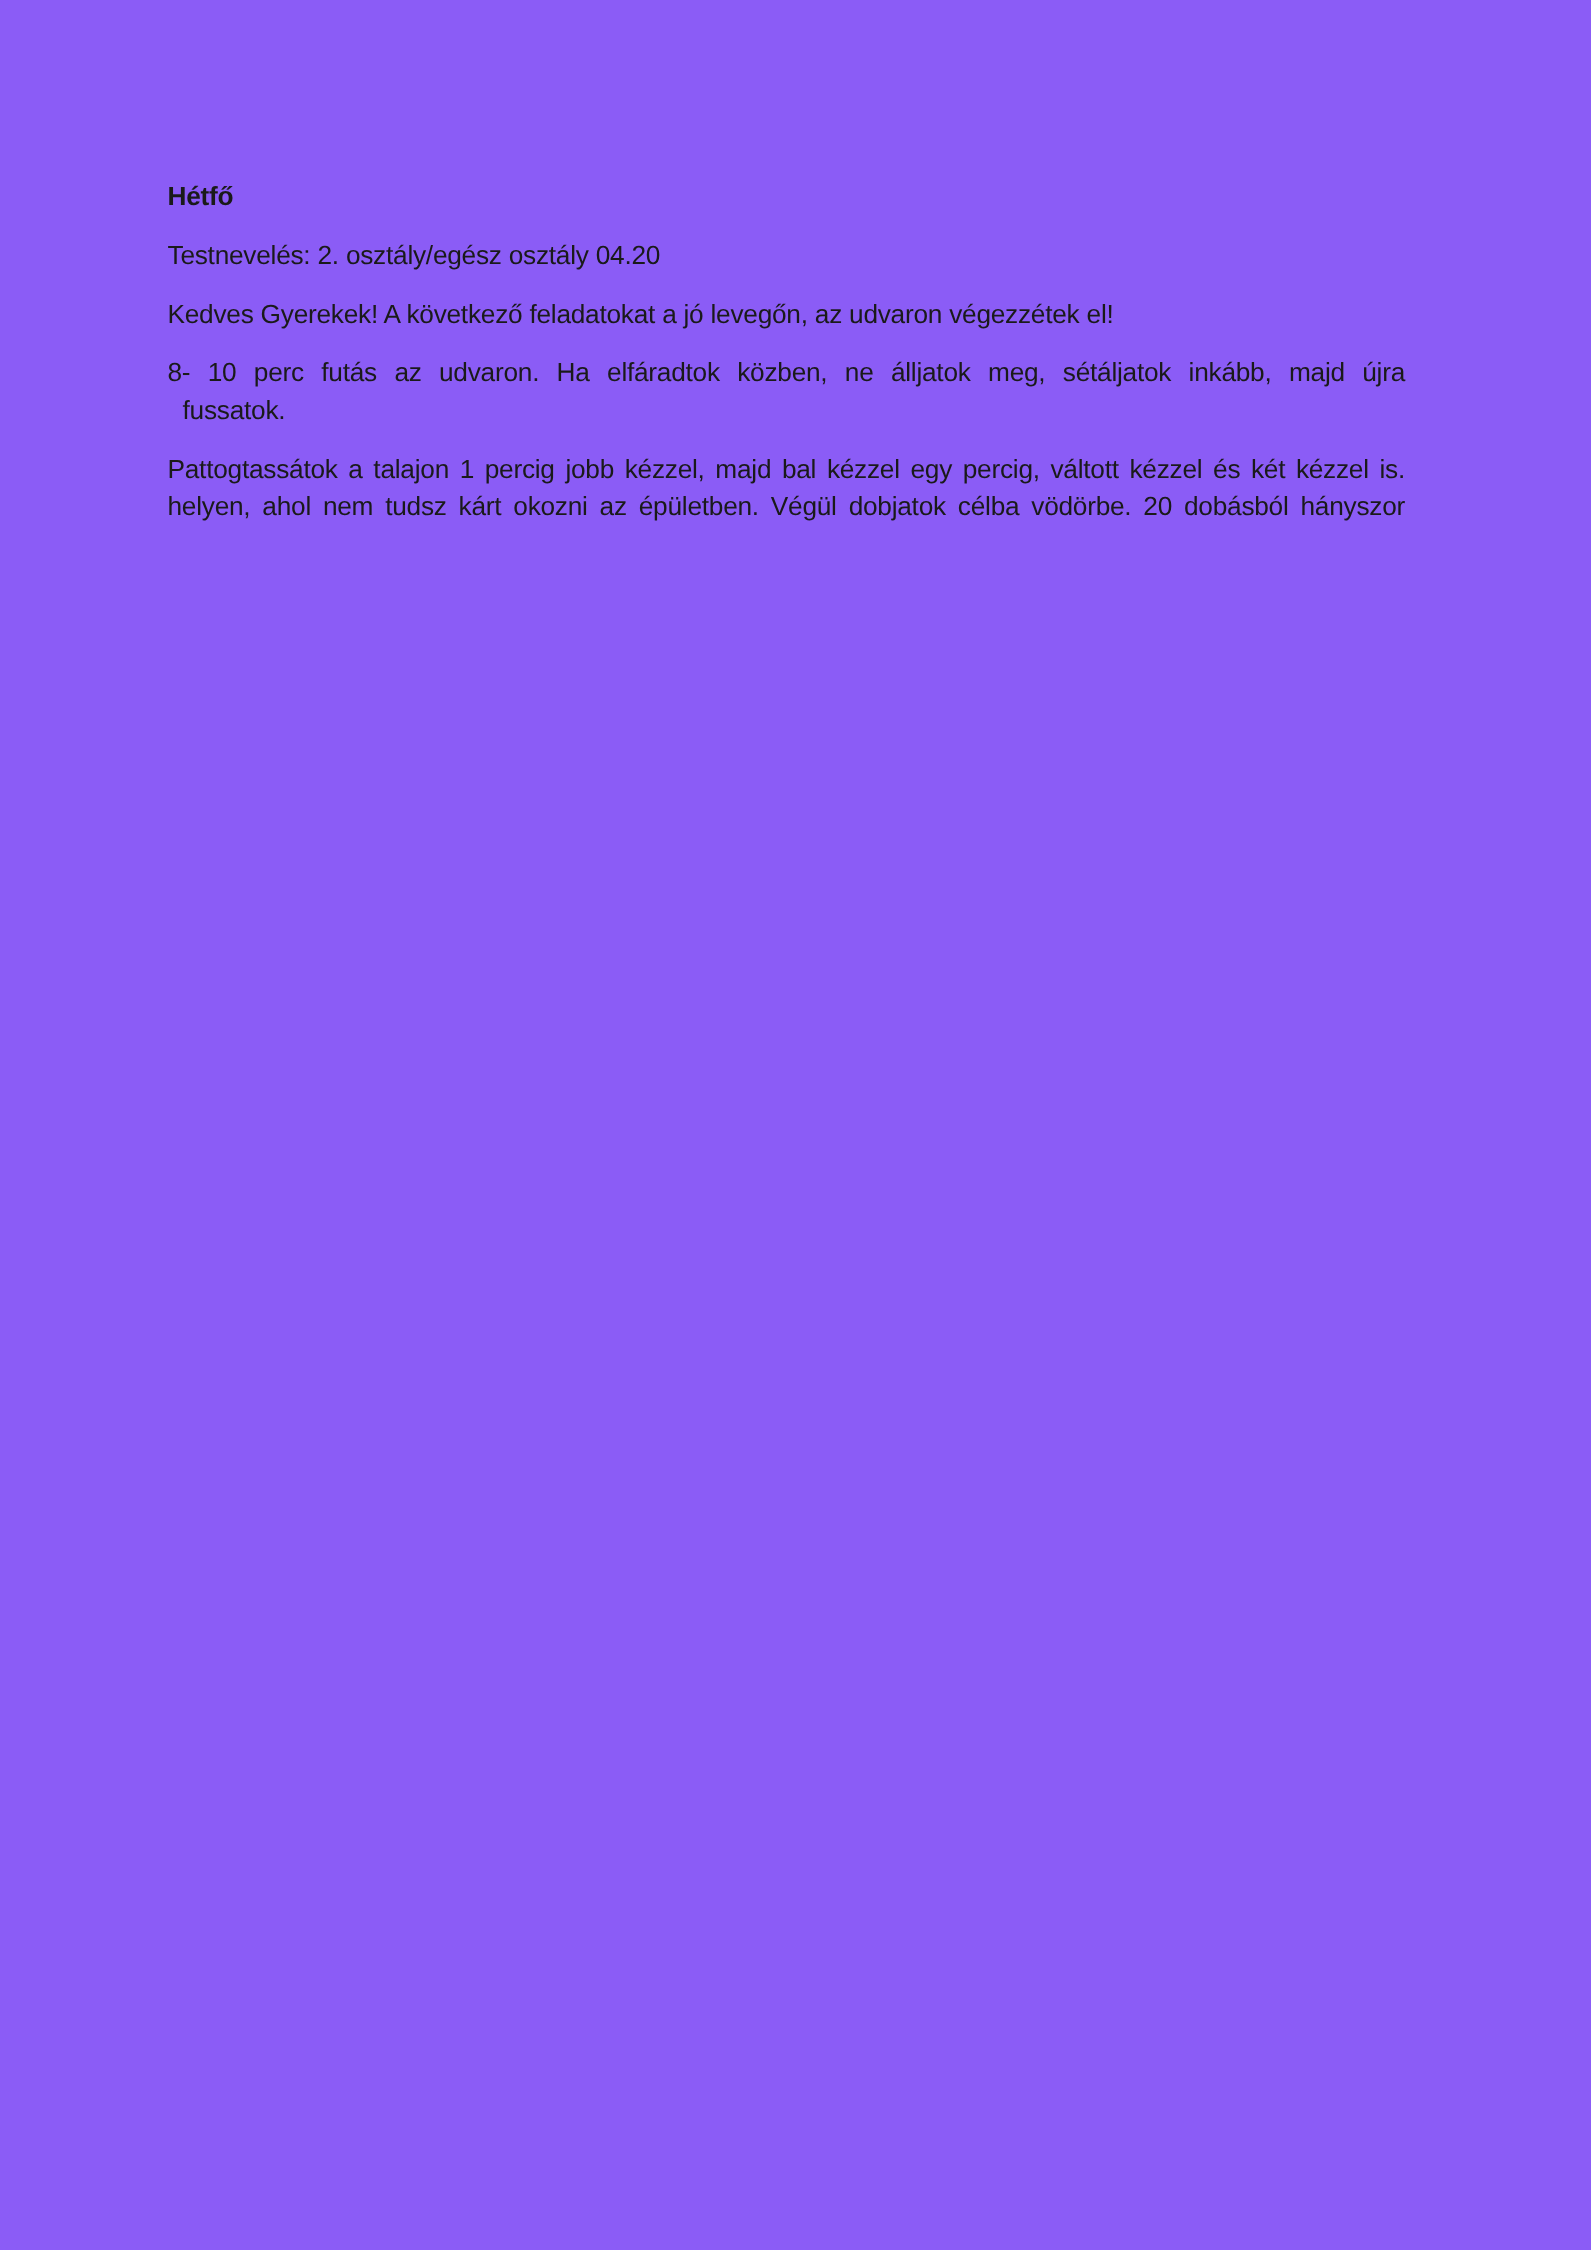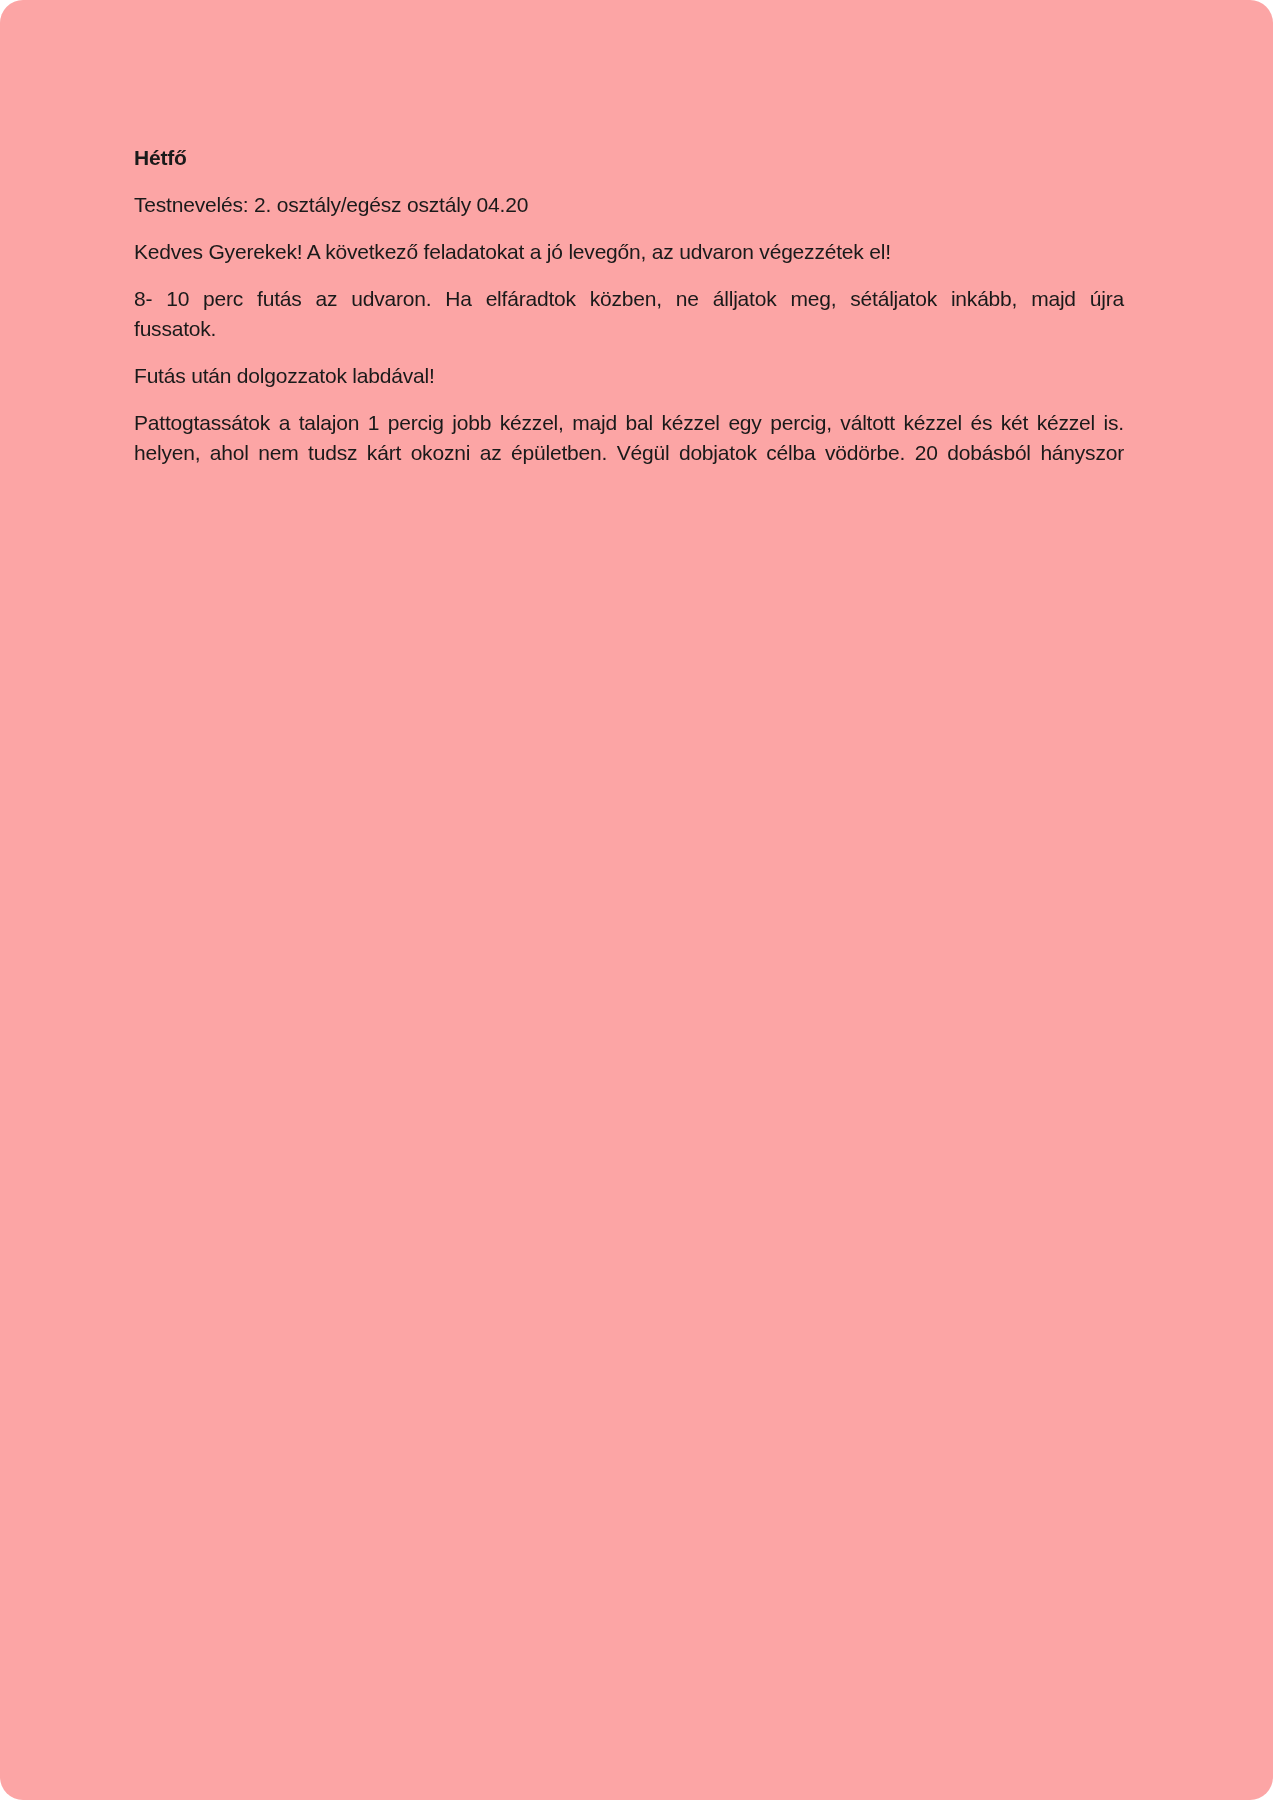--- a/index.html
+++ b/index.html
@@ -4,23 +4,22 @@
 <style>
   html, body {
     margin: 0;
     padding: 0;
     background: #ffffff;
   }
   .page {
     position: relative;
     width: 1273px;
     height: 1800px;
-    background: #fca5a5;
+    background: #8b5cf6;
     overflow: hidden;
-    border-radius: 23px;
   }
   .content {
     position: absolute;
     left: 134px;
     top: 143px;
     width: 990px;
     font-family: "Liberation Sans", "DejaVu Sans", sans-serif;
     font-size: 21px;
     line-height: 30px;
     letter-spacing: -0.2px;
@@ -33,40 +32,40 @@
     font-weight: bold;
   }
   .underline {
   }
   .jline {
     text-align: justify;
     text-align-last: justify;
   }
   .jlast {
     text-align: left;
+    margin-left: 12px;
   }
 </style>
 </head>
 <body>
 
 <div class="page">
   <div class="content">
 
     <p class="para heading">Hétfő</p>
 
     <p class="para"><span class="underline">Testnevelés:&nbsp;</span><span>2. osztály/egész osztály 04.20</span></p>
 
     <p class="para">Kedves Gyerekek! A következő feladatokat a jó levegőn, az udvaron végezzétek el!</p>
 
     <div class="para">
       <div class="jline">8- 10 perc futás az udvaron. Ha elfáradtok közben, ne álljatok meg, sétáljatok inkább, majd újra</div>
       <div class="jlast">fussatok.</div>
     </div>
 
-    <p class="para">Futás után dolgozzatok labdával!</p>
 
     <div class="para">
       <div class="jline">Pattogtassátok a talajon 1 percig jobb kézzel, majd bal kézzel egy percig, váltott kézzel és két kézzel is.</div>
       <div class="jline">helyen, ahol nem tudsz kárt okozni az épületben. Végül dobjatok célba vödörbe. 20 dobásból hányszor</div>
     </div>
 
   </div>
 </div>
 
 </body></html>

